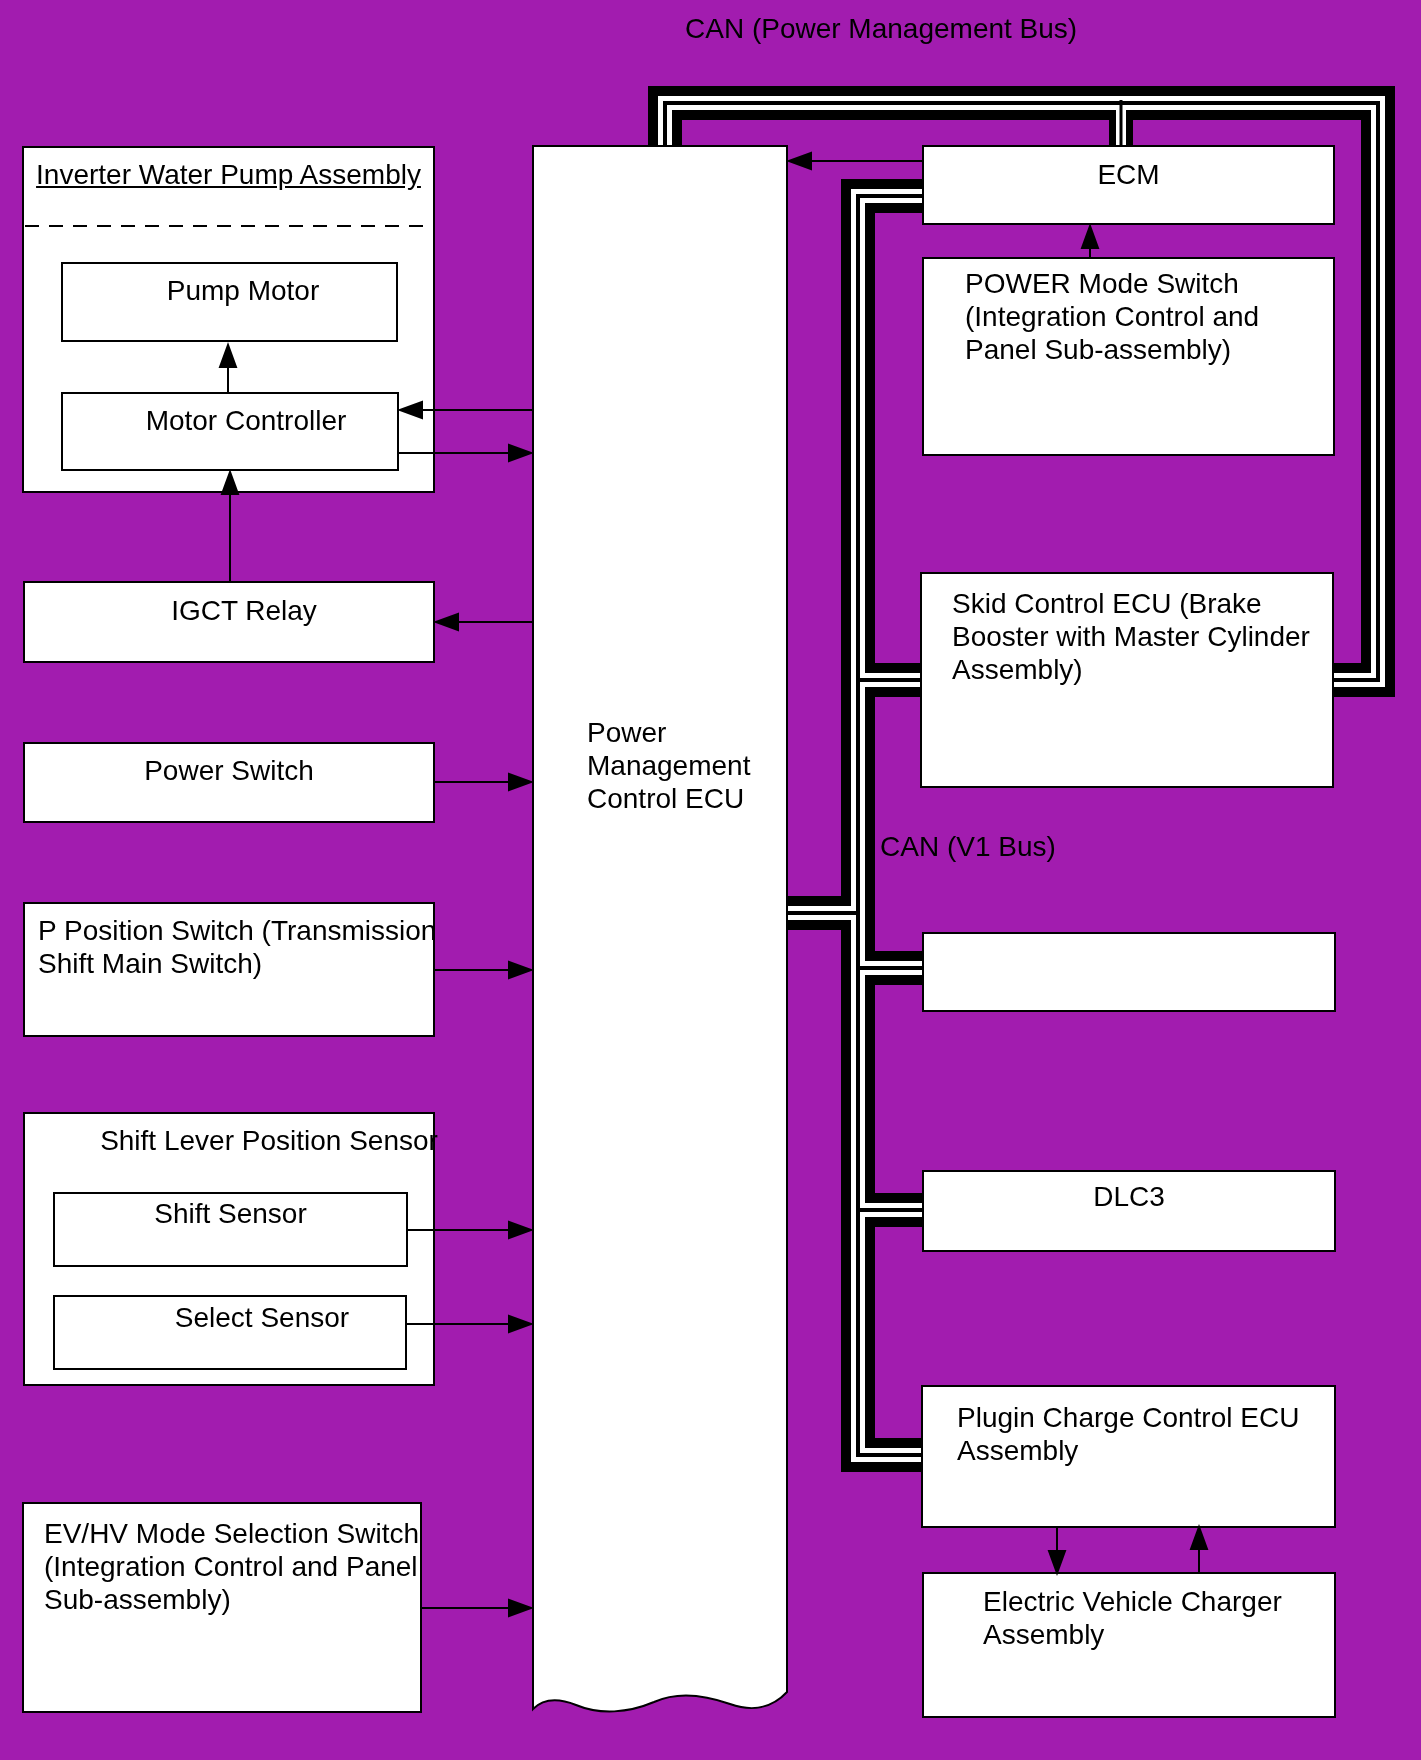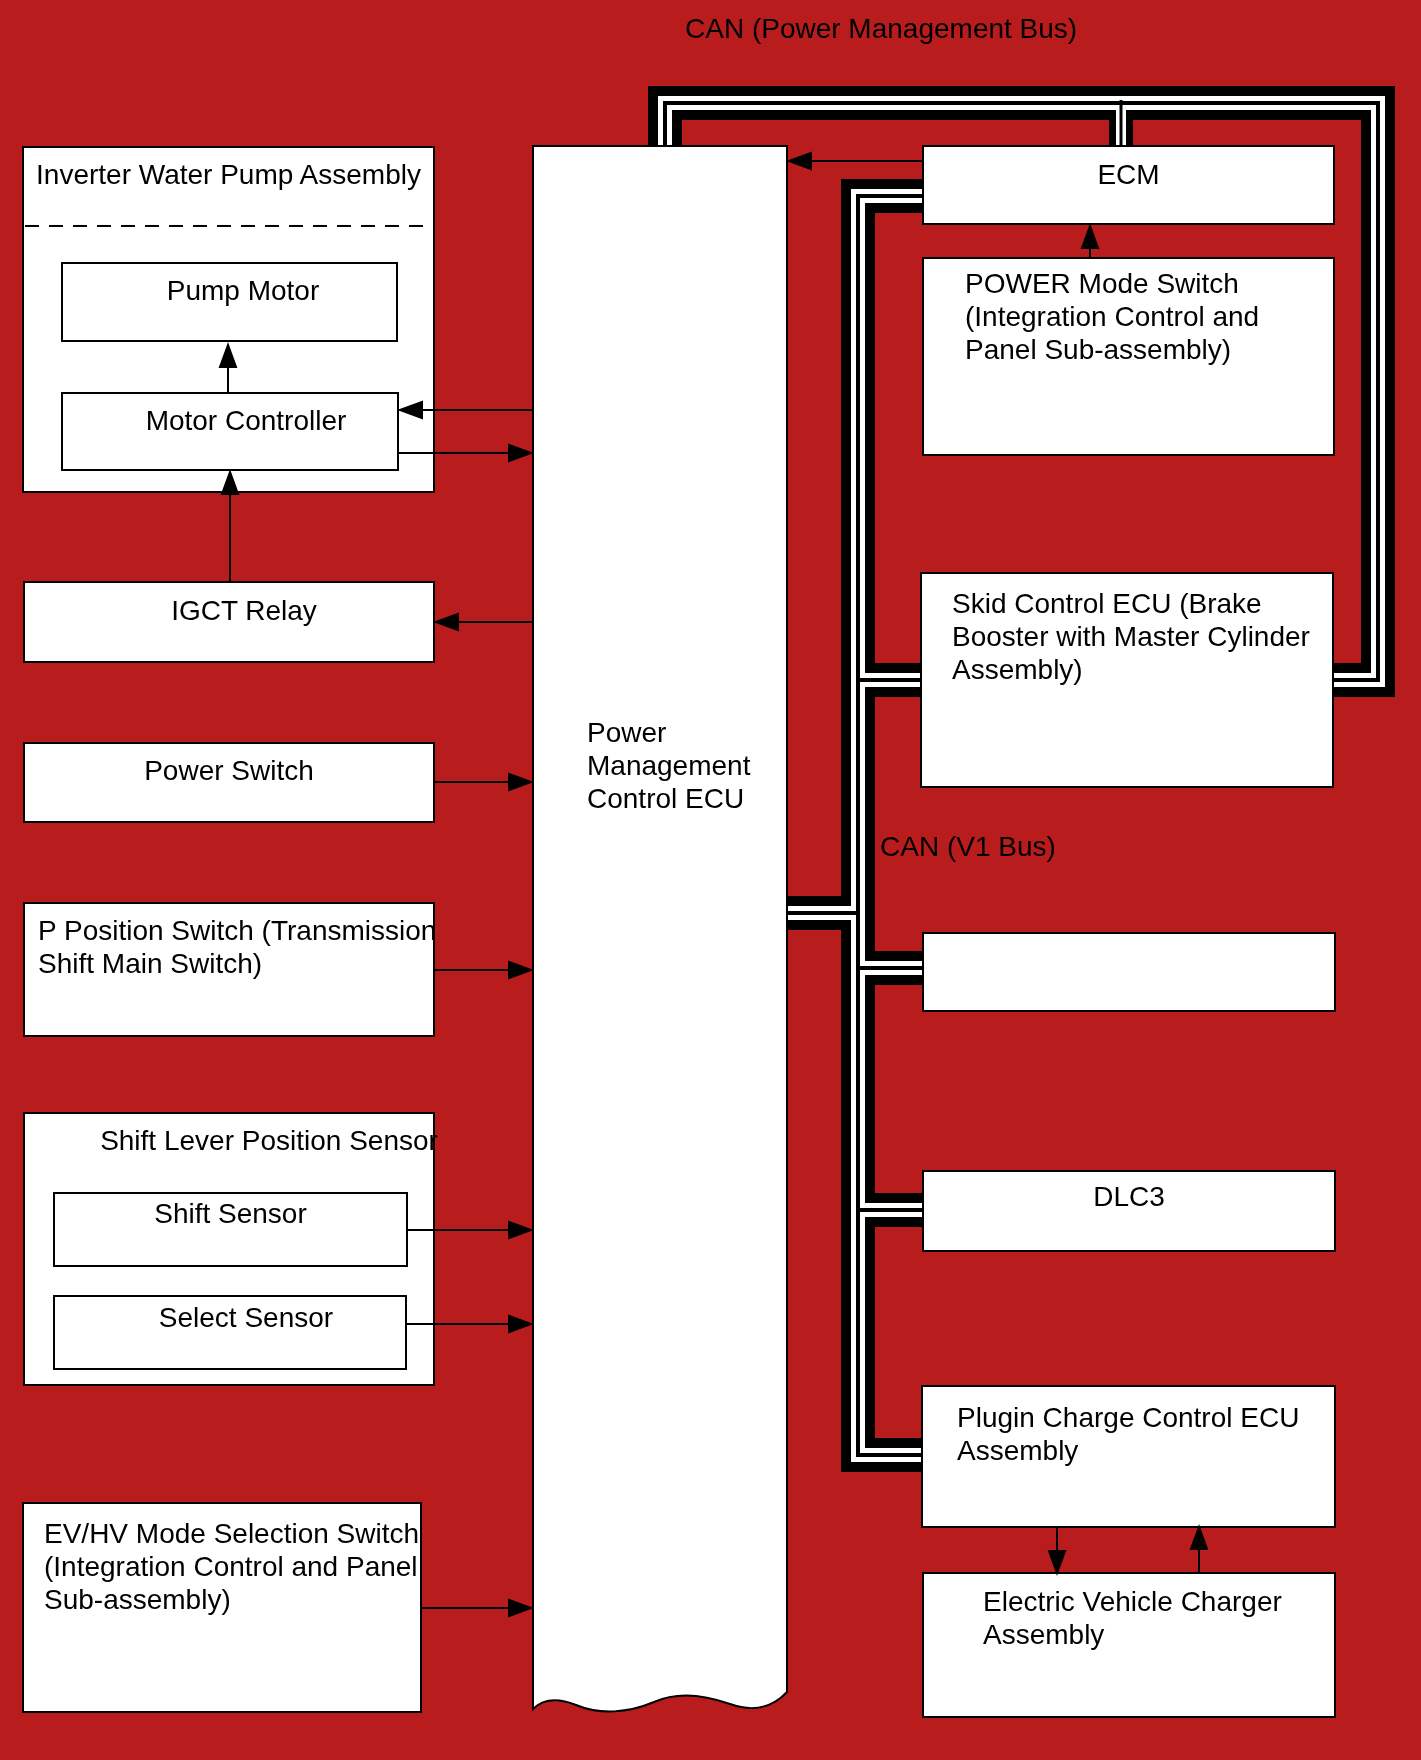--- a/index.html
+++ b/index.html
@@ -1,17 +1,17 @@
 <!DOCTYPE html>
 <html><head>
 <meta charset="utf-8">
 <style>
   html,body{margin:0;padding:0;background:#ffffff;}
   #stage{
-    position:relative;width:1421px;height:1760px;background:#b91c1c;
+    position:relative;width:1421px;height:1760px;background:#a21caf;
     font-family:"Liberation Sans","DejaVu Sans",sans-serif;
     color:#000;overflow:hidden;
   }
   #diagram-svg{position:absolute;left:0;top:0;}
   .lbl{
     position:absolute;font-size:28px;line-height:33px;color:#000;
     white-space:pre-line;letter-spacing:0px;
   }
   .ctr{text-align:center;white-space:nowrap;}
   .nowrap{white-space:nowrap;}
@@ -122,30 +122,30 @@
       <line x1="1057" y1="1527" x2="1057" y2="1553"></line>
       <polygon points="1057,1573 1049,1551 1065,1551"></polygon>
 
       <line x1="1199" y1="1573" x2="1199" y2="1549"></line>
       <polygon points="1199,1527 1191,1549 1207,1549"></polygon>
     </g>
   </svg>
 
   <div class="lbl nowrap" style="left:685px;top:12px;">CAN (Power Management Bus)</div>
 
-  <div class="lbl ctr" style="left:23px;top:158px;width:411px;">Inverter Water Pump Assembly</div>
+  <div class="lbl ctr" style="left:23px;top:158px;width:411px;text-decoration:underline;">Inverter Water Pump Assembly</div>
   <div class="lbl ctr" style="left:62px;top:274px;width:362px;">Pump Motor</div>
   <div class="lbl ctr" style="left:62px;top:404px;width:368px;">Motor Controller</div>
   <div class="lbl ctr" style="left:24px;top:594px;width:440px;">IGCT Relay</div>
   <div class="lbl ctr" style="left:24px;top:754px;width:410px;">Power Switch</div>
   <div class="lbl" style="left:38px;top:914px;width:400px;">P Position Switch (Transmission
 Shift Main Switch)</div>
   <div class="lbl ctr" style="left:24px;top:1124px;width:410px;padding-left:40px;">Shift Lever Position Sensor</div>
   <div class="lbl ctr" style="left:54px;top:1197px;width:353px;">Shift Sensor</div>
-  <div class="lbl ctr" style="left:54px;top:1301px;width:384px;">Select Sensor</div>
+  <div class="lbl ctr" style="left:54px;top:1301px;width:384px;padding-left:16px;">Select Sensor</div>
   <div class="lbl" style="left:44px;top:1517px;width:380px;">EV/HV Mode Selection Switch
 (Integration Control and Panel
 Sub-assembly)</div>
 
   <div class="lbl" style="left:587px;top:716px;width:200px;">Power
 Management
 Control ECU</div>
   <div class="lbl nowrap" style="left:880px;top:830px;">CAN (V1 Bus)</div>
 
   <div class="lbl ctr" style="left:923px;top:158px;width:411px;">ECM</div>

